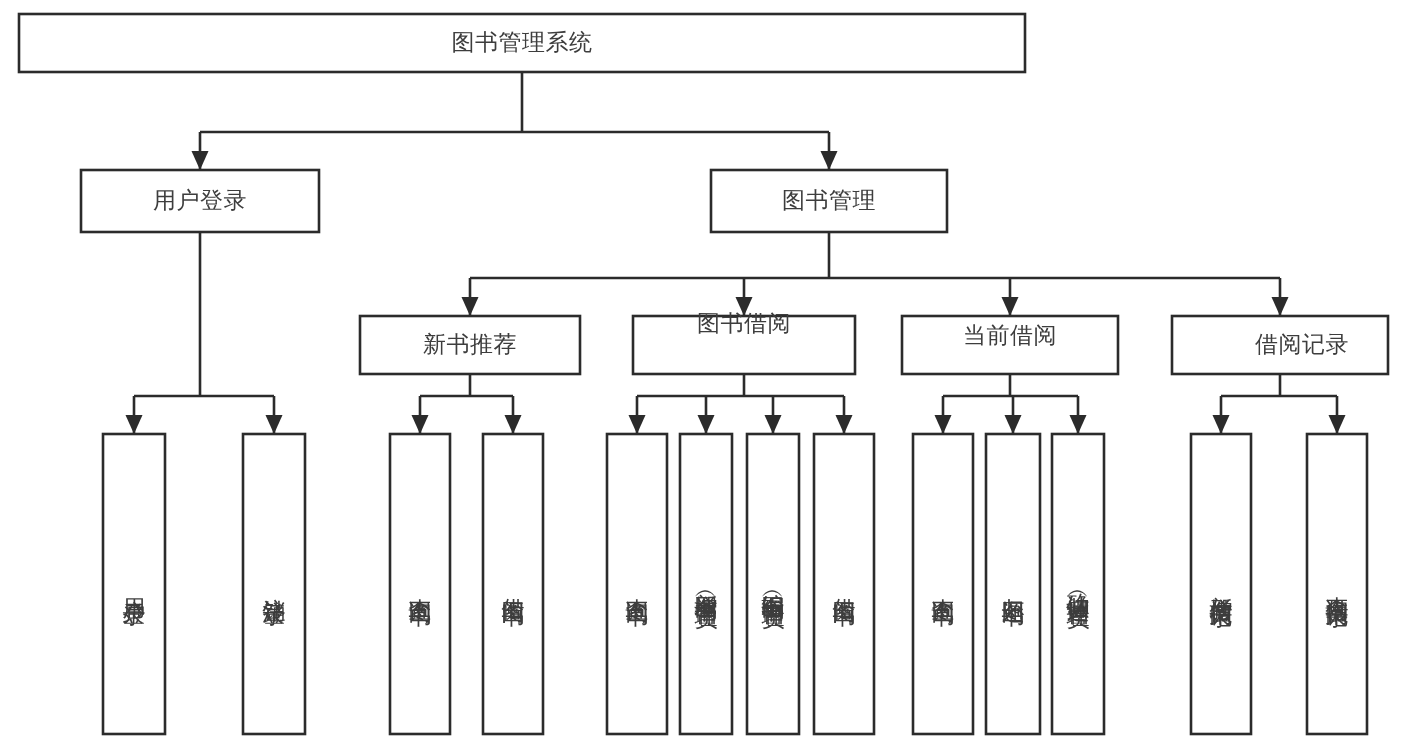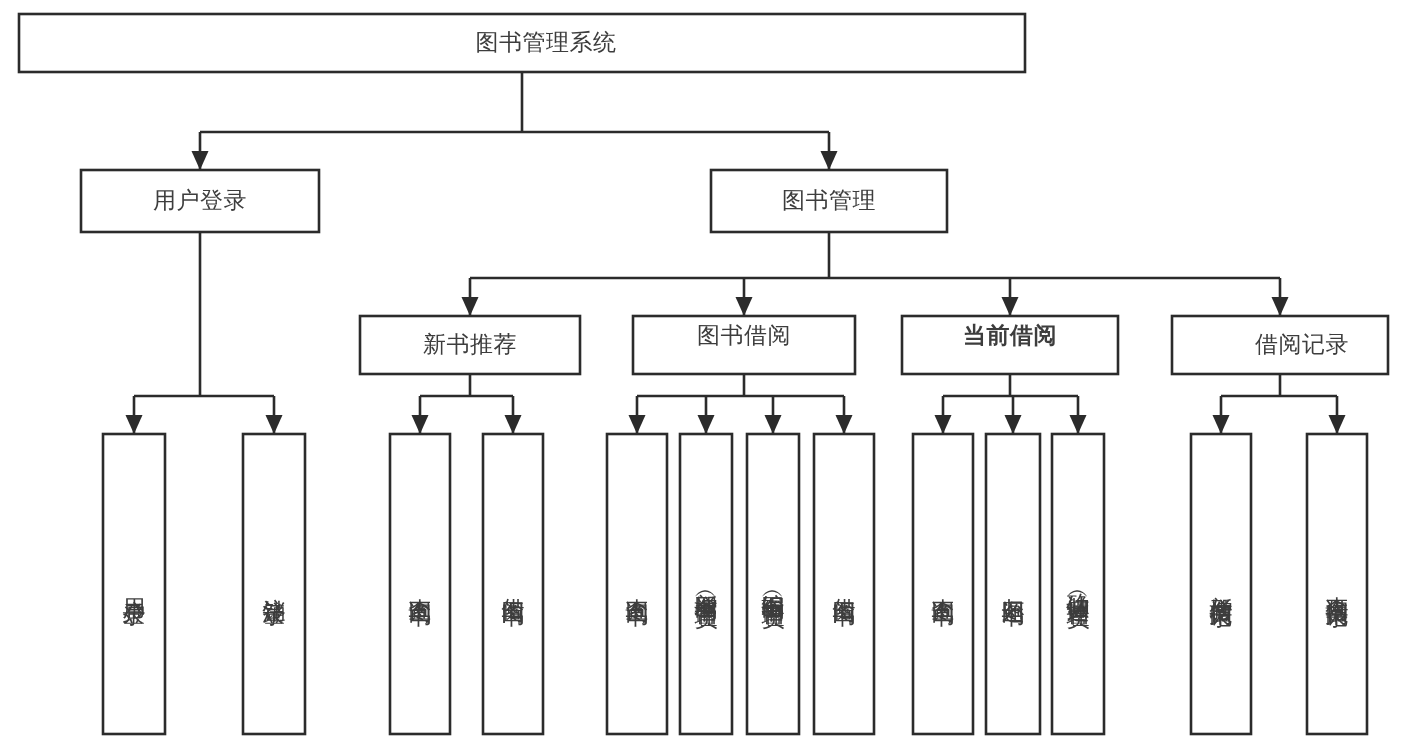--- a/index.html
+++ b/index.html
@@ -150,26 +150,26 @@
         <rect x="747" y="434" width="52" height="300" class="node-box"></rect>
         <rect x="814" y="434" width="60" height="300" class="node-box"></rect>
         <rect x="913" y="434" width="60" height="300" class="node-box"></rect>
         <rect x="986" y="434" width="54" height="300" class="node-box"></rect>
         <rect x="1052" y="434" width="52" height="300" class="node-box"></rect>
         <rect x="1191" y="434" width="60" height="300" class="node-box"></rect>
         <rect x="1307" y="434" width="60" height="300" class="node-box"></rect>
       </g>
   </svg>
   <div id="labels-layer">
-      <div class="node-label label-h" style="left: 19px; top: 14px; width: 1006px; height: 58px; padding-left: 24px;">图书管理系统</div>
+      <div class="node-label label-h" style="left: 19px; top: 14px; width: 1006px; height: 58px;">图书管理系统</div>
       <div class="node-label label-h" style="left: 81px; top: 170px; width: 238px; height: 62px;">用户登录</div>
       <div class="node-label label-h" style="left: 711px; top: 170px; width: 236px; height: 62px; text-align: center;">图书管理</div>
       <div class="node-label label-h" style="left: 360px; top: 316px; width: 220px; height: 58px;">新书推荐</div>
-      <div class="node-label label-h" style="left: 633px; top: 316px; width: 222px; height: 40px;">图书借阅</div>
-      <div class="node-label label-h" style="left: 902px; top: 316px; width: 216px; height: 40px; font-weight: bold;">当前借阅</div>
+      <div class="node-label label-h" style="left: 633px; top: 304px; width: 222px; height: 40px;">图书借阅</div>
+      <div class="node-label label-h" style="left: 902px; top: 316px; width: 216px; height: 40px;">当前借阅</div>
       <div class="node-label label-h" style="left: 1172px; top: 316px; width: 216px; height: 58px; margin-left: 22px;">借阅记录</div>
       <div class="node-label label-v" style="left: 103px; top: 434px; width: 62px; height: 300px;">用户登录</div>
       <div class="node-label label-v" style="left: 243px; top: 434px; width: 62px; height: 300px;">注销登录</div>
       <div class="node-label label-v" style="left: 390px; top: 434px; width: 60px; height: 300px;">查询图书</div>
       <div class="node-label label-v" style="left: 483px; top: 434px; width: 60px; height: 300px;">借阅图书</div>
       <div class="node-label label-v" style="left: 607px; top: 434px; width: 60px; height: 300px;">查询图书</div>
       <div class="node-label label-v" style="left: 680px; top: 434px; width: 52px; height: 300px;">新增图书（管理员）</div>
       <div class="node-label label-v" style="left: 747px; top: 434px; width: 52px; height: 300px;">编辑图书（管理员）</div>
       <div class="node-label label-v" style="left: 814px; top: 434px; width: 60px; height: 300px;">借阅图书</div>
       <div class="node-label label-v" style="left: 913px; top: 434px; width: 60px; height: 300px;">查询图书</div>

